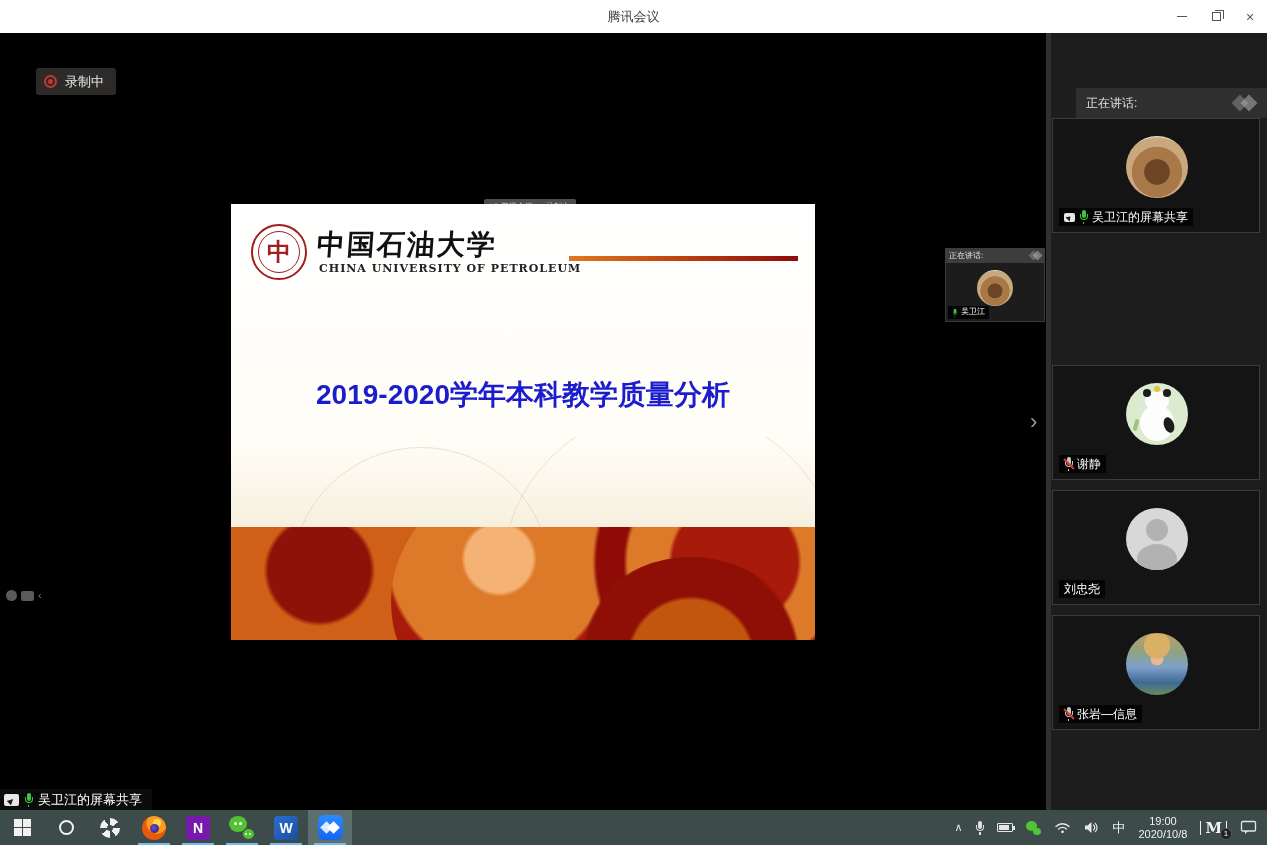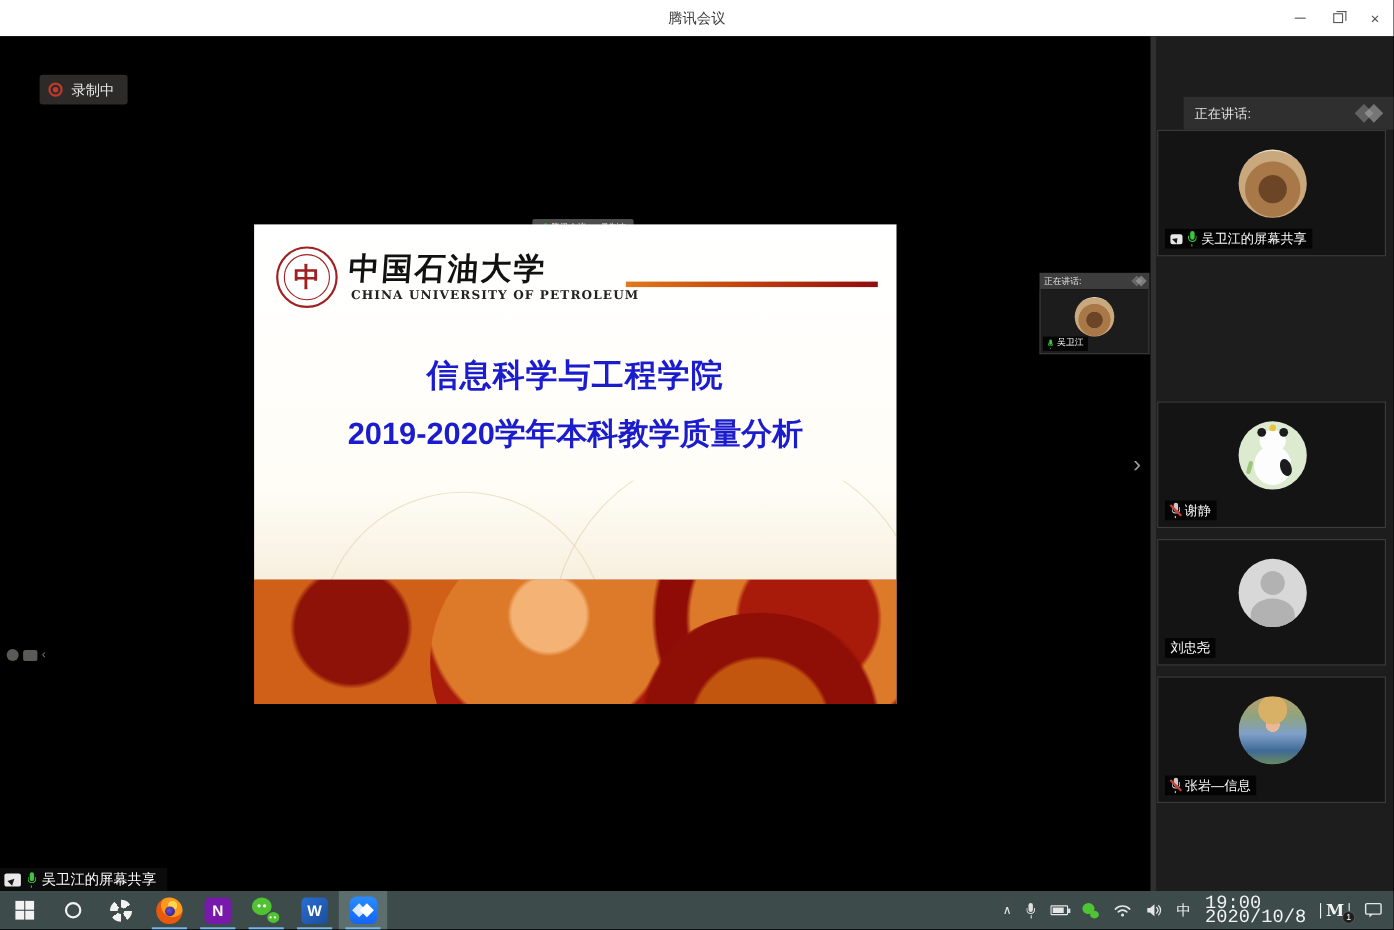--- a/index.html
+++ b/index.html
@@ -152,21 +152,21 @@
 
   .tb-right { margin-left:auto; display:flex; align-items:center; gap:13px; padding-right:10px; height:35px; }
   .tray-chev { color:#e6e6e6; font-size:11px; }
   .battery { width:16px; height:9px; border:1px solid #e6e6e6; border-radius:1px; position:relative; }
   .battery::before { content:""; position:absolute; left:1px; top:1px; bottom:1px; width:10px; background:#e6e6e6; }
   .battery::after { content:""; position:absolute; right:-3px; top:2px; width:2px; height:4px; background:#e6e6e6; }
   .wechat-tray { width:15px; height:14px; position:relative; }
   .wechat-tray .b1 { position:absolute; left:0; top:0; width:11px; height:10px; border-radius:50%; background:#4fc435; }
   .wechat-tray .b2 { position:absolute; right:0; bottom:0; width:8px; height:7px; border-radius:50%; background:#4fc435; }
   .ime { color:#f2f2f2; font-size:13px; }
-  .clock { color:#f2f2f2; font-size:17px; line-height:13px; text-align:left;font-family:Liberation Mono, monospace; }
+  .clock { color:#f2f2f2; font-size:11px; line-height:13px; text-align:center; }
   .mbadge { position:relative; color:#f2f2f2; font-weight:bold; font-size:15px; font-family:"DejaVu Serif",serif; padding:0 4px; border-left:1.5px solid #f2f2f2; border-right:1.5px solid #f2f2f2; line-height:14px; }
   .mbadge .badge { position:absolute; right:-6px; bottom:-5px; width:12px; height:12px; border-radius:50%; background:#1f1f1f; color:#fff; font-size:8px; font-family:"Liberation Sans",sans-serif; font-weight:normal; display:flex; align-items:center; justify-content:center; border:1px solid #555; }
   svg.tray { display:block; }
 </style>
 </head>
 <body>
 
 <div class="titlebar">
   <div class="title">腾讯会议</div>
   <div class="win-controls">
@@ -200,21 +200,20 @@
     <span class="txt">录制中</span>
   </div>
 
   <div class="slide">
     <div class="slide-seal">
       <span class="seal-glyph">中</span>
     </div>
     <div class="uni-cn">中国石油大学</div>
     <div class="uni-en">CHINA UNIVERSITY OF PETROLEUM</div>
     <div class="head-line"></div>
-    <div class="s-line1">信息科学与工程学院</div>
     <div class="s-line2">2019-2020学年本科教学质量分析</div>
     <div class="watermark">
         <i class="wm1"></i>
         <i class="wm2"></i>
       </div>
     <div class="artwork">
       <i class="aw1"></i>
         <i class="aw2"></i>
         <i class="aw3"></i>
         <i class="aw4"></i>

